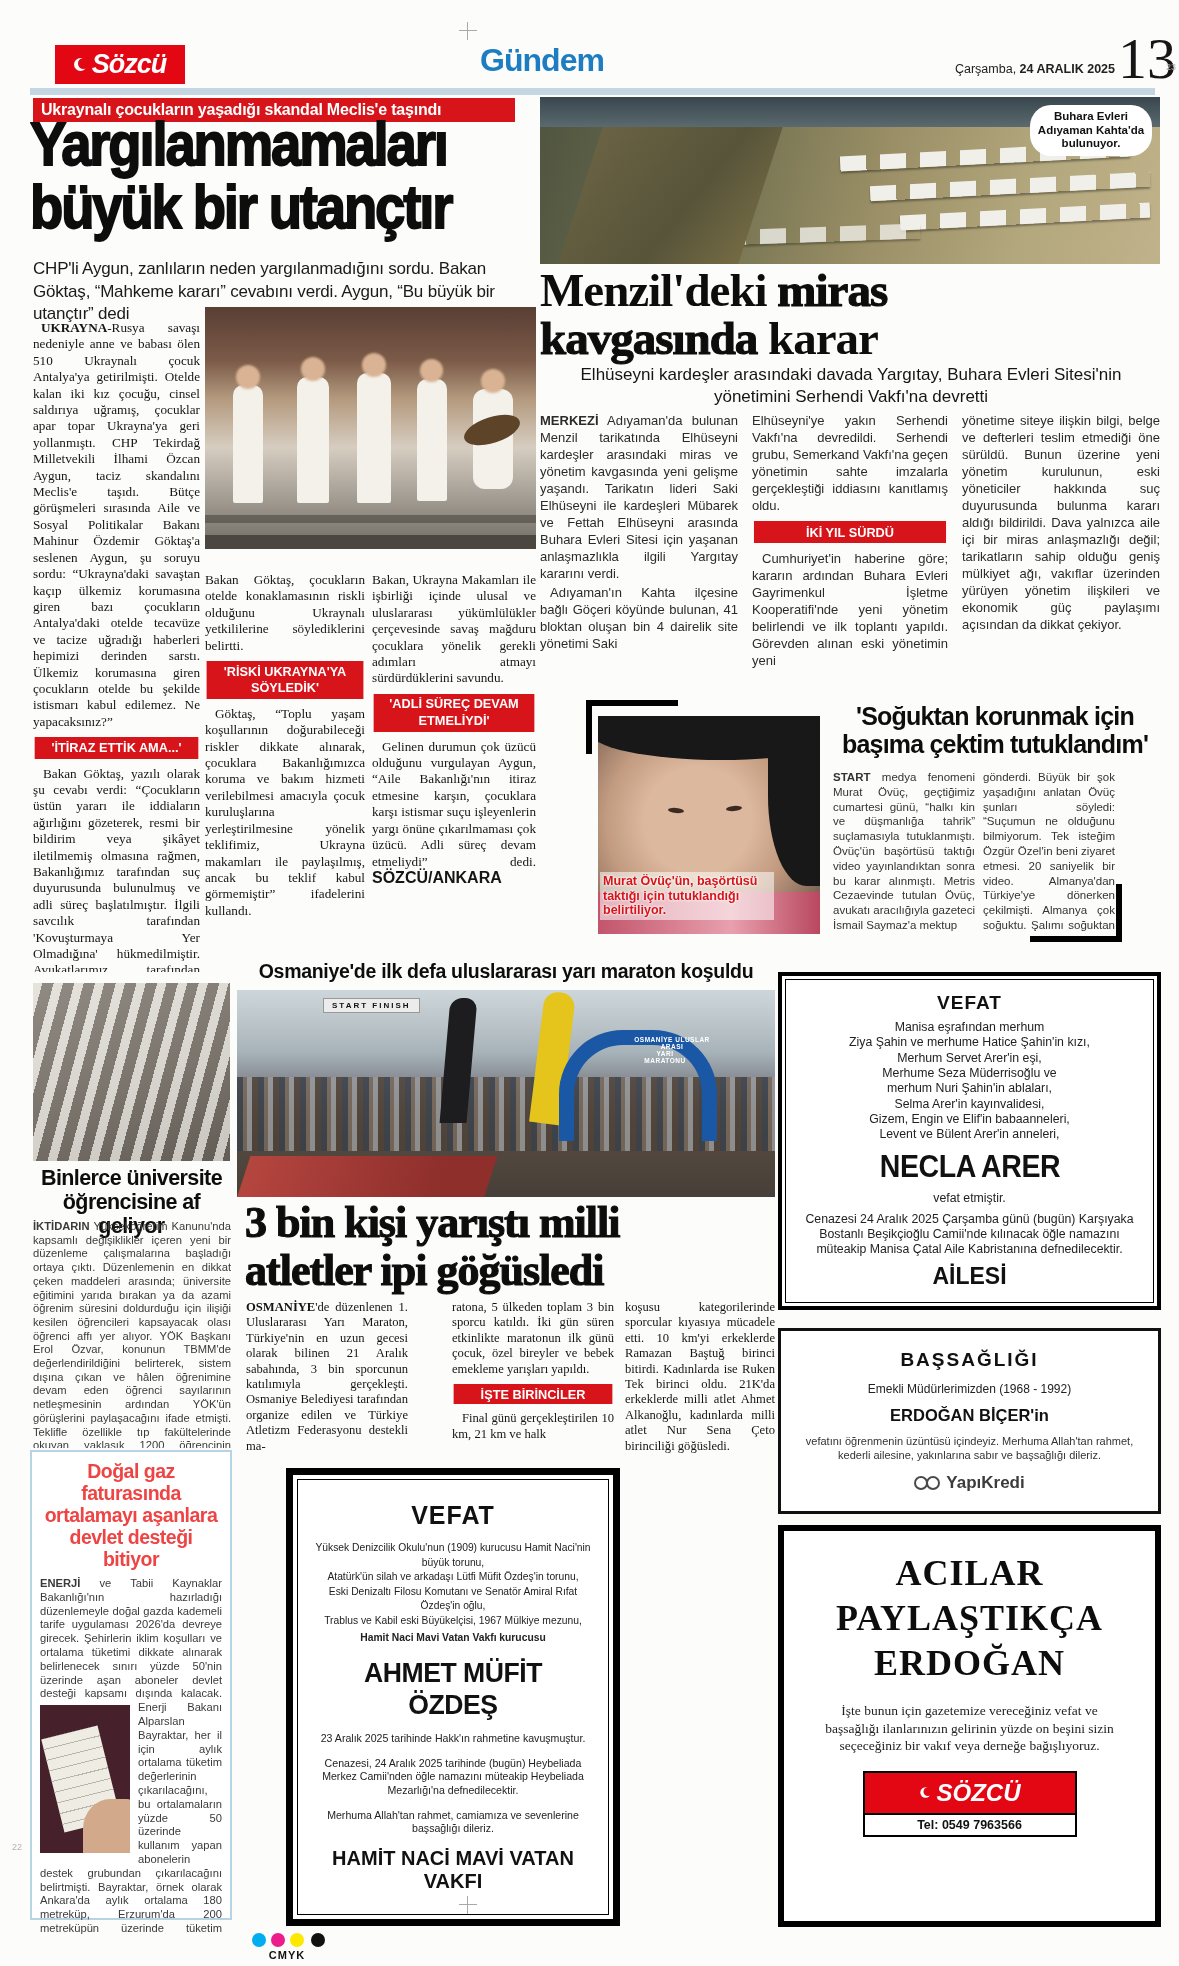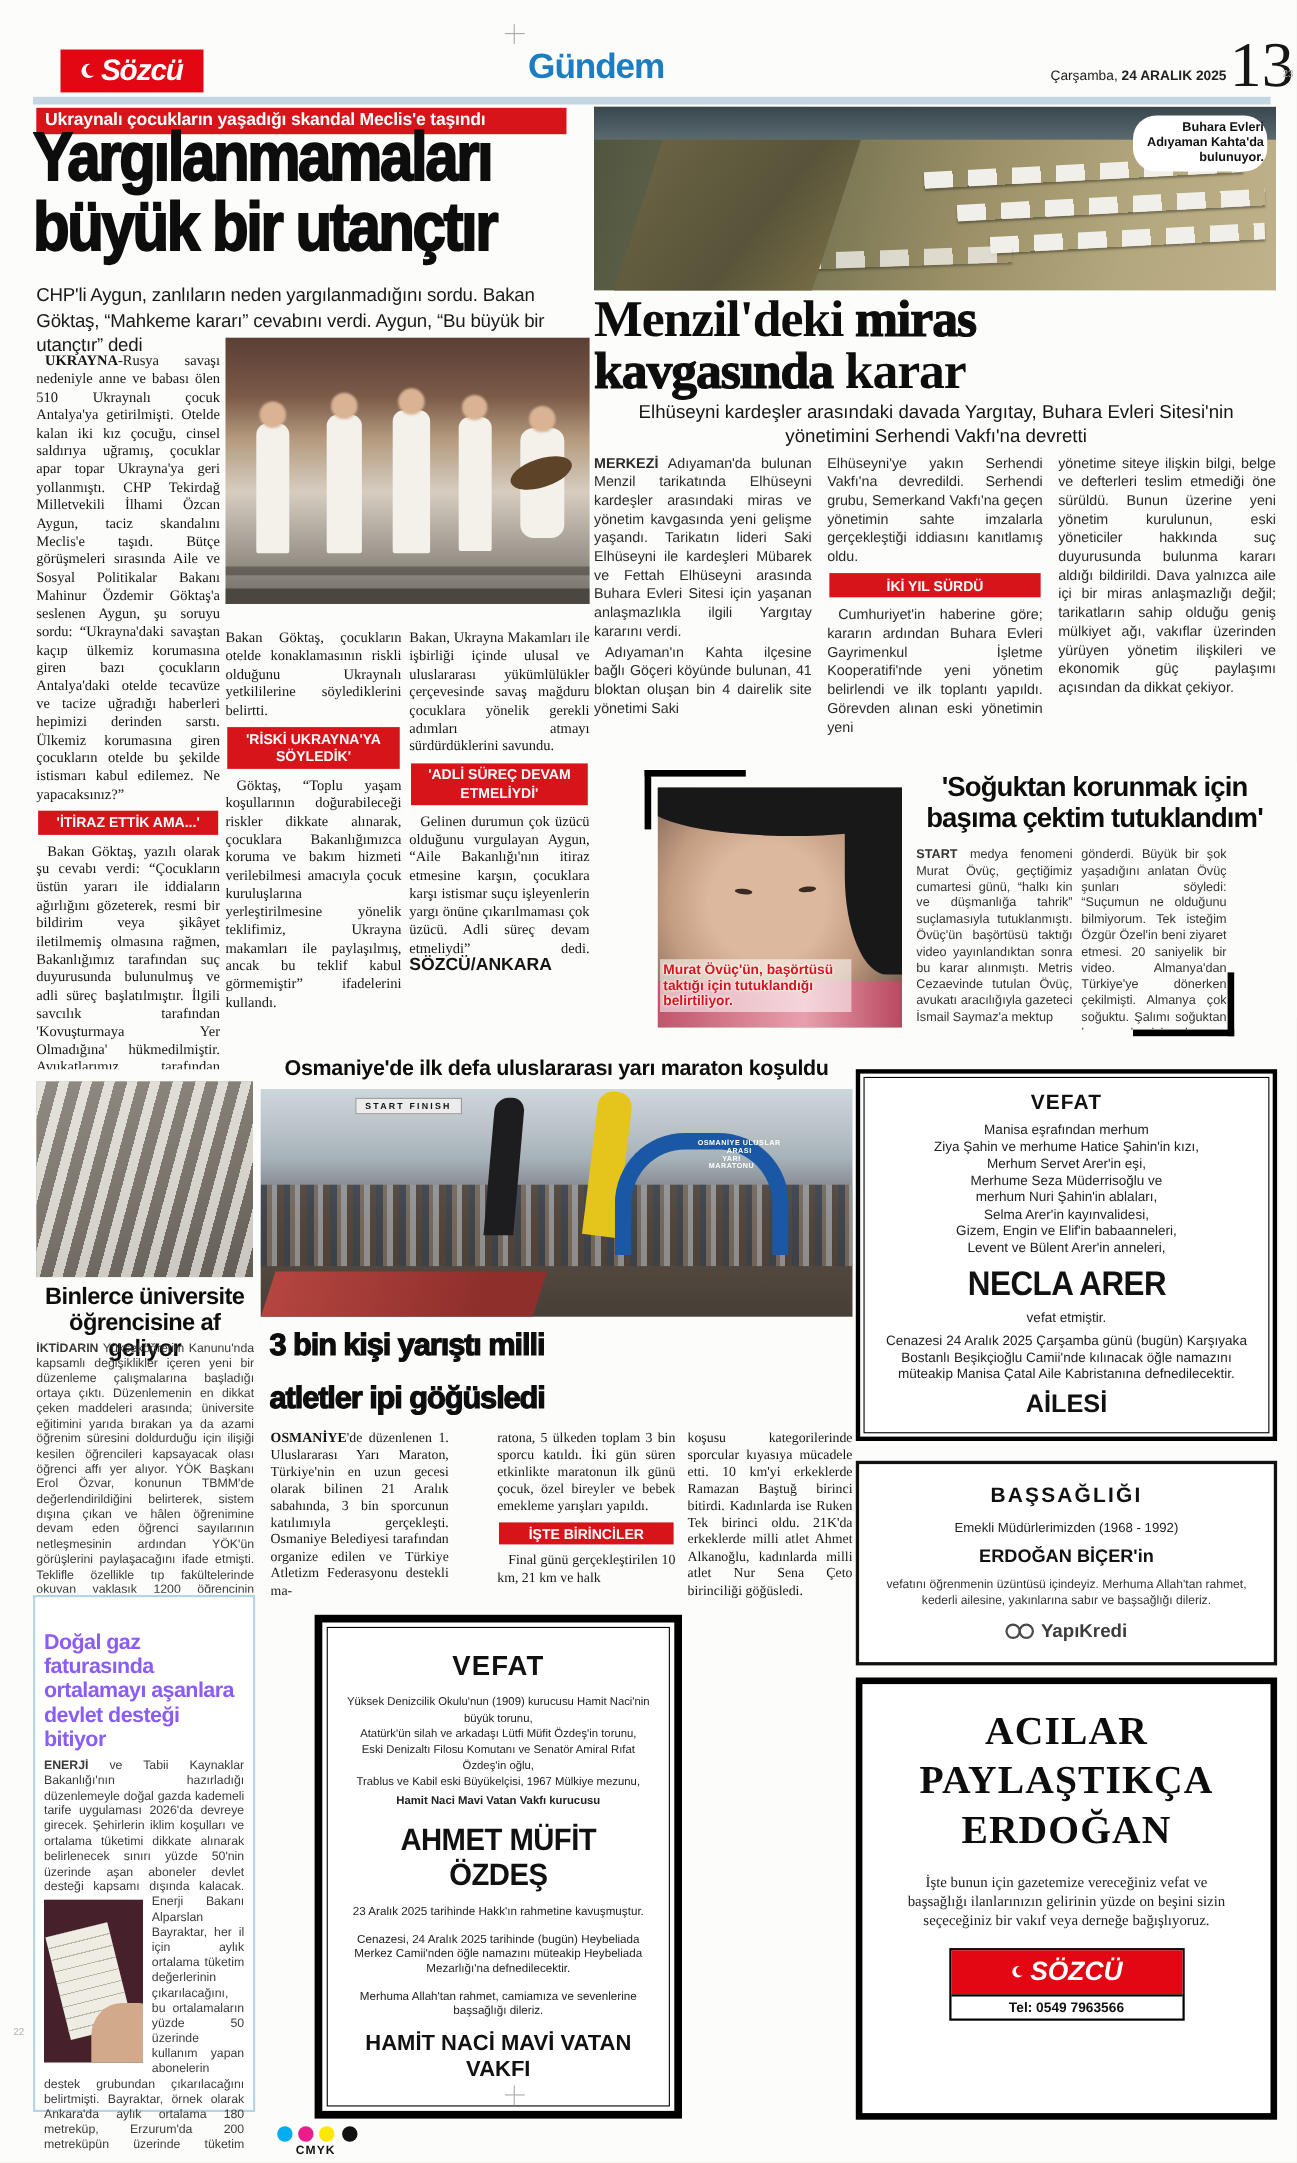--- a/index.html
+++ b/index.html
@@ -45,21 +45,21 @@
   .choir-photo{left:205px;top:307px;width:331px;height:242px;background:linear-gradient(180deg,#5a3f35 0%,#7b5a48 22%,#b49a7e 38%,#d6cdc0 58%,#9b958c 82%,#6e6a63 100%);}
   .fig{position:absolute;background:#f3f1ea;border-radius:10px 10px 2px 2px;}
   .head{position:absolute;background:#d9b393;border-radius:50%;filter:blur(1px);}
   .step{position:absolute;left:0;width:100%;background:#4b463f;}
   .photo-caption{position:absolute;left:3%;bottom:6px;width:94%;text-align:center;font-weight:700;font-size:13px;line-height:15px;color:#111;
                  background:rgba(255,255,255,.55);text-shadow:0 0 3px #fff;padding:2px 0;}
   .aerial-photo{left:540px;top:97px;width:620px;height:167px;background:linear-gradient(105deg,#4f5440 0%,#6e6e4e 28%,#9a8f66 55%,#b3a77d 78%,#c0b28a 100%);}
   .river{position:absolute;left:0;top:0;width:100%;height:30px;background:linear-gradient(180deg,#39464e,#5a6a6e);}
   .brow{position:absolute;height:15px;background:repeating-linear-gradient(90deg,#f0efe9 0 26px,rgba(0,0,0,0) 26px 40px);box-shadow:0 2px 2px rgba(0,0,0,.35);}
   .aerial-caption{position:absolute;right:8px;top:8px;width:116px;background:#fff;padding:5px 3px;font-size:11.5px;font-weight:700;
-                  text-align:right;line-height:13.5px;color:#111;border-radius:21px;}
+                  text-align:center;line-height:13.5px;color:#111;border-radius:21px;}
   .ovuc-photo{left:598px;top:716px;width:222px;height:218px;background:radial-gradient(circle at 45% 48%,#dcb89e 0 32%,#c29b80 55%,#7d6355 85%,#59453b 100%);}
   .hood-top{position:absolute;left:-10px;top:-14px;width:120%;height:58px;background:#181818;border-radius:0 0 55% 55%;}
   .hood-side{position:absolute;right:-12px;top:20px;width:64px;height:150px;background:#181818;border-radius:0 0 0 60%;}
   .garment{position:absolute;left:0;bottom:0;width:100%;height:42px;background:linear-gradient(90deg,#c2556b,#e8a0ae 60%,#b9485f);}
   .eye{position:absolute;width:16px;height:5px;background:#3a2a22;border-radius:50%;}
   .ovuc-caption{left:600px;top:872px;width:168px;color:#d7141a;font-weight:700;font-size:12.5px;line-height:14.5px;
                 text-shadow:0 0 3px #fff,0 0 3px #fff;background:rgba(255,255,255,.55);padding:2px 3px;}
   .lecture-photo{left:33px;top:983px;width:197px;height:178px;background:linear-gradient(160deg,#c3beb4 0%,#9b958b 55%,#6f6a62 100%);}
   .seats{position:absolute;inset:0;background:repeating-linear-gradient(105deg,rgba(250,248,244,.8) 0 9px,rgba(80,74,68,.55) 9px 20px);opacity:.8;}
   .marathon-photo{left:237px;top:990px;width:538px;height:207px;background:linear-gradient(180deg,#cdd6da 0%,#b9c2c6 18%,#a7b3ba 30%,#8a8f96 42%,#6b5f55 58%,#54493f 72%,#474038 100%);}
@@ -110,26 +110,26 @@
   .acilar-body{width:300px;margin:16px auto 0;font-size:13.5px;line-height:17.5px;color:#222;}
   .acilar-logo{width:210px;margin:16px auto 0;border:2px solid #000;}
   .acilar-logo .red{background:#e30613;height:40px;display:flex;align-items:center;justify-content:center;gap:5px;}
   .acilar-logo .red span{color:#fff;font-weight:700;font-style:italic;font-size:24px;font-family:"Liberation Sans",sans-serif;}
   .acilar-logo .tel{font-family:"Liberation Sans",sans-serif;font-weight:700;font-size:12.5px;padding:3px 0;border-top:2px solid #000;}
   
   .af-headline{left:33px;top:1166px;width:197px;text-align:center;font-weight:800;font-size:21.5px;line-height:24px;letter-spacing:-0.6px;color:#0d0d0d;}
   .af-body{left:33px;top:1220px;width:198px;height:228px;font-size:11.2px;line-height:13.7px;color:#3a3a3a;}
   
   .gas-box{left:30px;top:1450px;width:202px;height:470px;border:2px solid #b7d4e6;box-sizing:border-box;background:#fff;padding:8px 8px 4px;}
-  .gas-headline{font-weight:800;font-size:19.5px;line-height:22px;letter-spacing:-0.5px;color:#8b5cf6;margin-top:22px;}
+  .gas-headline{text-align:center;font-weight:800;font-size:19.5px;line-height:22px;letter-spacing:-0.5px;color:#ef4444;}
   .gas-body{margin-top:7px;font-size:11.2px;line-height:13.8px;color:#3a3a3a;overflow:hidden;height:360px;}
   
   .mar-kicker{left:237px;top:960px;width:538px;text-align:center;font-weight:800;font-size:19.5px;letter-spacing:-0.3px;color:#0d0d0d;}
-  .mar-headline{left:245px;top:1199px;width:540px;font-family:Liberation Sans, sans-serif;font-weight:700;
-                font-size:28px;line-height:48px;letter-spacing:-1px;color:#0d0d0d;}
+  .mar-headline{left:245px;top:1199px;width:540px;font-family:Liberation Serif, serif;font-weight:700;
+                font-size:44px;line-height:48px;letter-spacing:-1px;color:#0d0d0d;}
   .mar-col{top:1300px;font-family:"Liberation Serif",serif;font-size:12.6px;line-height:15.4px;color:#151515;}
   .mar-col1{left:246px;width:162px;height:170px;}
   .mar-col2{left:452px;width:162px;height:175px;}
   .mar-col3{left:625px;width:150px;height:270px;}
   
   .ozdes{left:286px;top:1468px;width:334px;height:458px;border:7px solid #000;padding:4px;box-sizing:border-box;}
   .ozdes .inner-frame{padding:10px 12px;}
   .ozdes-lines{font-size:10.3px;line-height:14.5px;color:#222;}
   .ozdes-name{font-weight:700;font-size:28px;letter-spacing:-0.5px;transform:scaleX(.95);}
   .ozdes-small{font-size:10.6px;line-height:13.5px;color:#222;}

